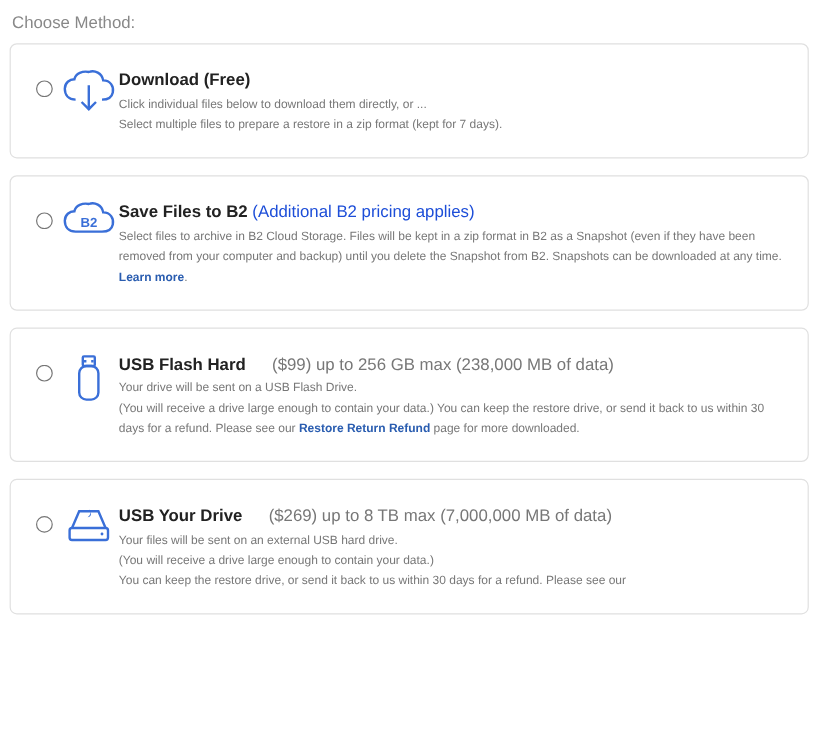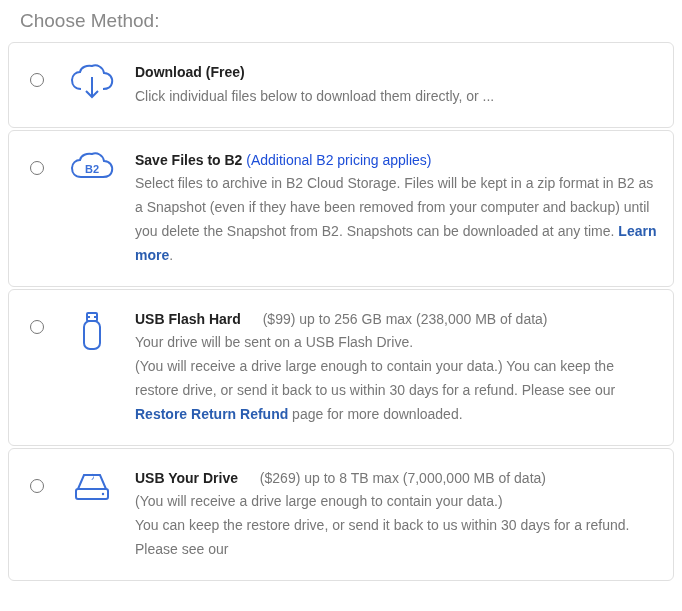--- a/index.html
+++ b/index.html
@@ -6,32 +6,32 @@
   body {
     font-family: "Segoe UI", Arial, sans-serif;
     font-size: 14px;
     background: #fff;
     color: #333;
     padding: 10px 8px;
     width: 682px;
   }
   .section-label {
     color: #888;
-    font-size: 19px;
+    font-size: 14px;
     margin-bottom: 10px;
-    margin-left: 12px;
+    margin-left: 2px;
   }
   .option-card {
     border: 1px solid #e0e0e0;
     border-radius: 6px;
     padding: 18px 16px 18px 16px;
-    margin-bottom: 2px;
+    margin-bottom: 14px;
     display: flex;
     align-items: flex-start;
-    gap: 18px;
+    gap: 0;
   }
   .radio-col {
     display: flex;
     align-items: center;
     justify-content: center;
     width: 24px;
     padding-top: 12px;
   }
   .radio-col input[type="radio"] {
     width: 14px;
@@ -53,21 +53,21 @@
     font-weight: 600;
     color: #222;
   }
   .opt-title-extra {
     color: #777;
     font-weight: 400;
     padding-left: 18px;
   }
   .opt-desc {
     color: #777;
-    font-size: 14px;
+    font-size: 10px;
   }
   .link {
     color: #2a5db0;
     font-weight: 600;
     cursor: pointer;
   }
   .link-plain {
     color: #1d4ed8;
     font-weight: 400;
     cursor: pointer;
@@ -88,20 +88,21 @@
       <svg width="46" height="38" viewBox="0 0 46 38">
         <path d="M12 26 C6 26 3 22 3 17 C3 12 7 9 11 9 C12 4 18 2 23 3 C28 1 34 4 35 10 C41 10 44 15 43 20 C42 25 38 26 34 26"></path>
         <line x1="23" y1="14" x2="23" y2="34"></line>
         <polyline points="17,28 23,34 29,28"></polyline>
       </svg>
     </span>
   </div>
   <div class="content-col">
     <div><span class="opt-title">Download (Free)</span></div>
     <div class="opt-desc">Click individual files below to download them directly, or ...</div>
+    <div class="opt-desc">Select multiple files to prepare a restore in a zip format (kept for 7 days).</div>
   </div>
 </div>
 
 <div class="option-card">
   <div class="radio-col">
     <input type="radio" name="method" style="">
   </div>
   <div class="icon-col">
     <span>
       <svg width="46" height="32" viewBox="0 0 46 32">
@@ -156,18 +157,19 @@
         <rect x="4" y="20" width="32" height="10" rx="2"></rect>
         <circle cx="31" cy="25" r="1.2" fill="#3a6fd8" stroke="none"></circle>
         <path d="M20 4 C22 6 22 9 19 11 C22 11 23 8 20 4 Z" fill="#3a6fd8" stroke="none"></path>
       </svg>
     </span>
   </div>
   <div class="content-col">
     <div>
       <span class="opt-title">USB Your Drive</span><span class="opt-title-extra"> ($269) up to 8 TB max (7,000,000 MB of data)</span>
     </div>
+    <div class="opt-desc">Your files will be sent on an external USB hard drive.</div>
     <div class="opt-desc">(You will receive a drive large enough to contain your data.)</div>
     <div class="opt-desc">
       <span>You can keep the restore drive, or send it back to us within 30 days for a refund. Please see our </span>
     </div>
   </div>
 </div>
 
 </body></html>

